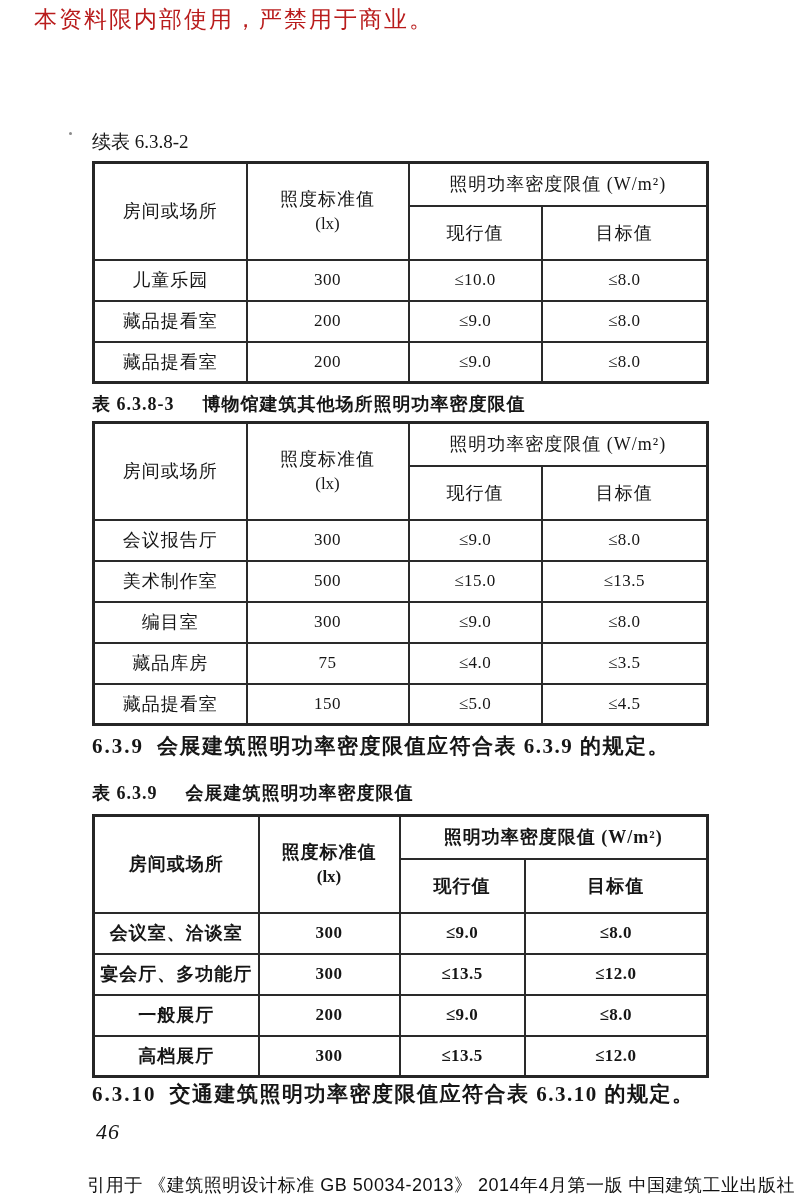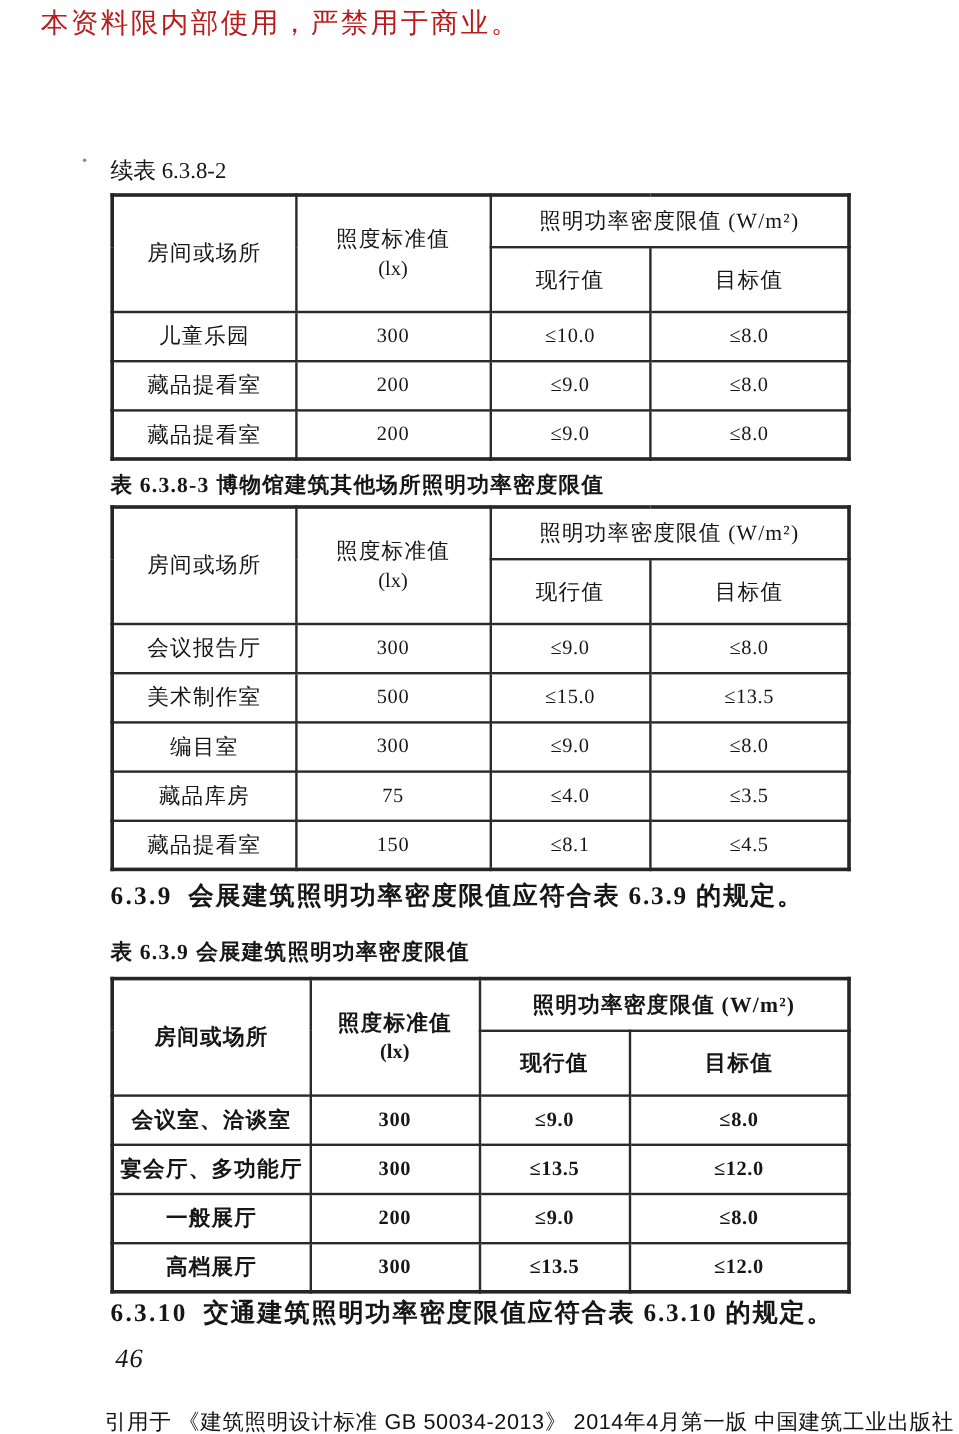--- a/index.html
+++ b/index.html
@@ -29,21 +29,21 @@
     border-radius: 50%;
   }
   .t-title {
     position: absolute;
     left: 92px; width: 614px;
     text-align: left;
     font-size: 19px;
     white-space: nowrap;
   }
   .t-title.bold { font-weight: bold; font-size: 18px; letter-spacing: 1px; }
-  .tt-gap { margin-left: 6px; }
+  .tt-gap { margin-left: 28px; }
   table.std {
     position: absolute;
     left: 92px;
     width: 614px;
     border-collapse: collapse;
     table-layout: fixed;
   }
   table.std td {
     border: 2px solid #2a2a2a;
     text-align: center;
@@ -187,21 +187,21 @@
     </tr>
     <tr>
       <td>藏品库房</td>
       <td class="num">75</td>
       <td class="num">≤4.0</td>
       <td class="num">≤3.5</td>
     </tr>
     <tr>
       <td>藏品提看室</td>
       <td class="num">150</td>
-      <td class="num">≤8.1</td>
+      <td class="num">≤5.0</td>
       <td class="num">≤4.5</td>
     </tr>
   </tbody>
 </table>
 
 <div class="para" style="top:732px">
   <span class="para-num">6.3.9</span><span class="para-text">会展建筑照明功率密度限值应符合表 6.3.9 的规定。</span>
 </div>
 
 <div class="t-title bold" style="top:781px">

